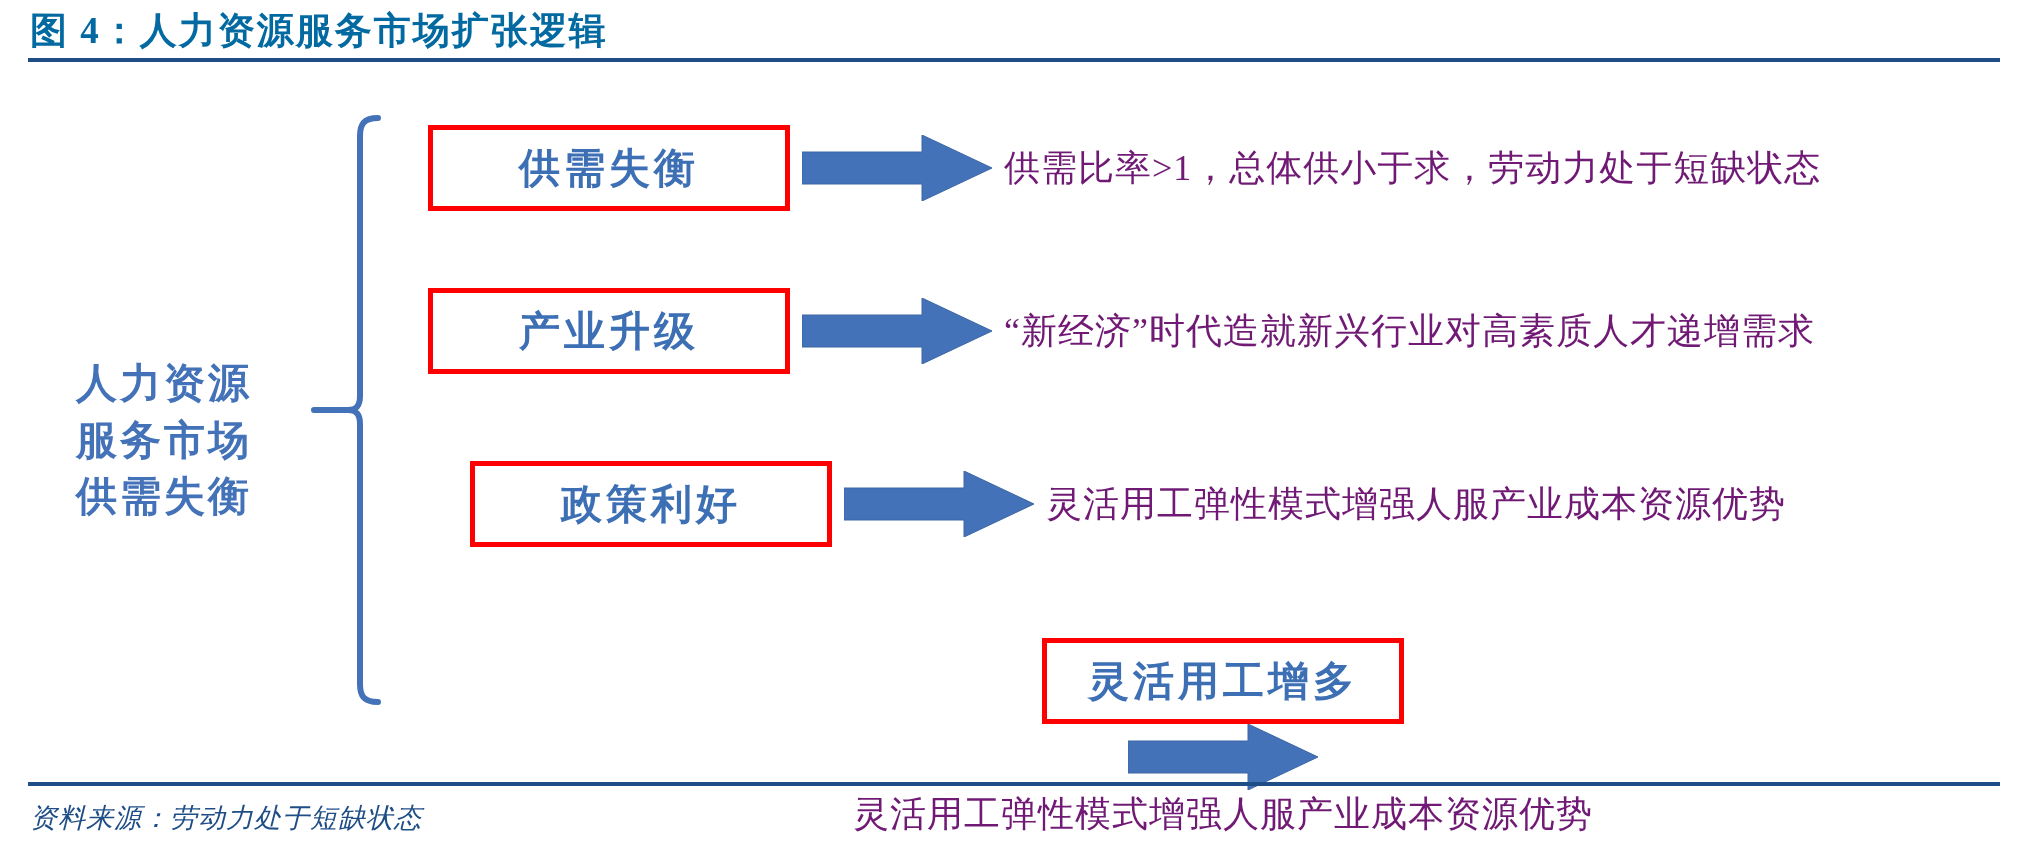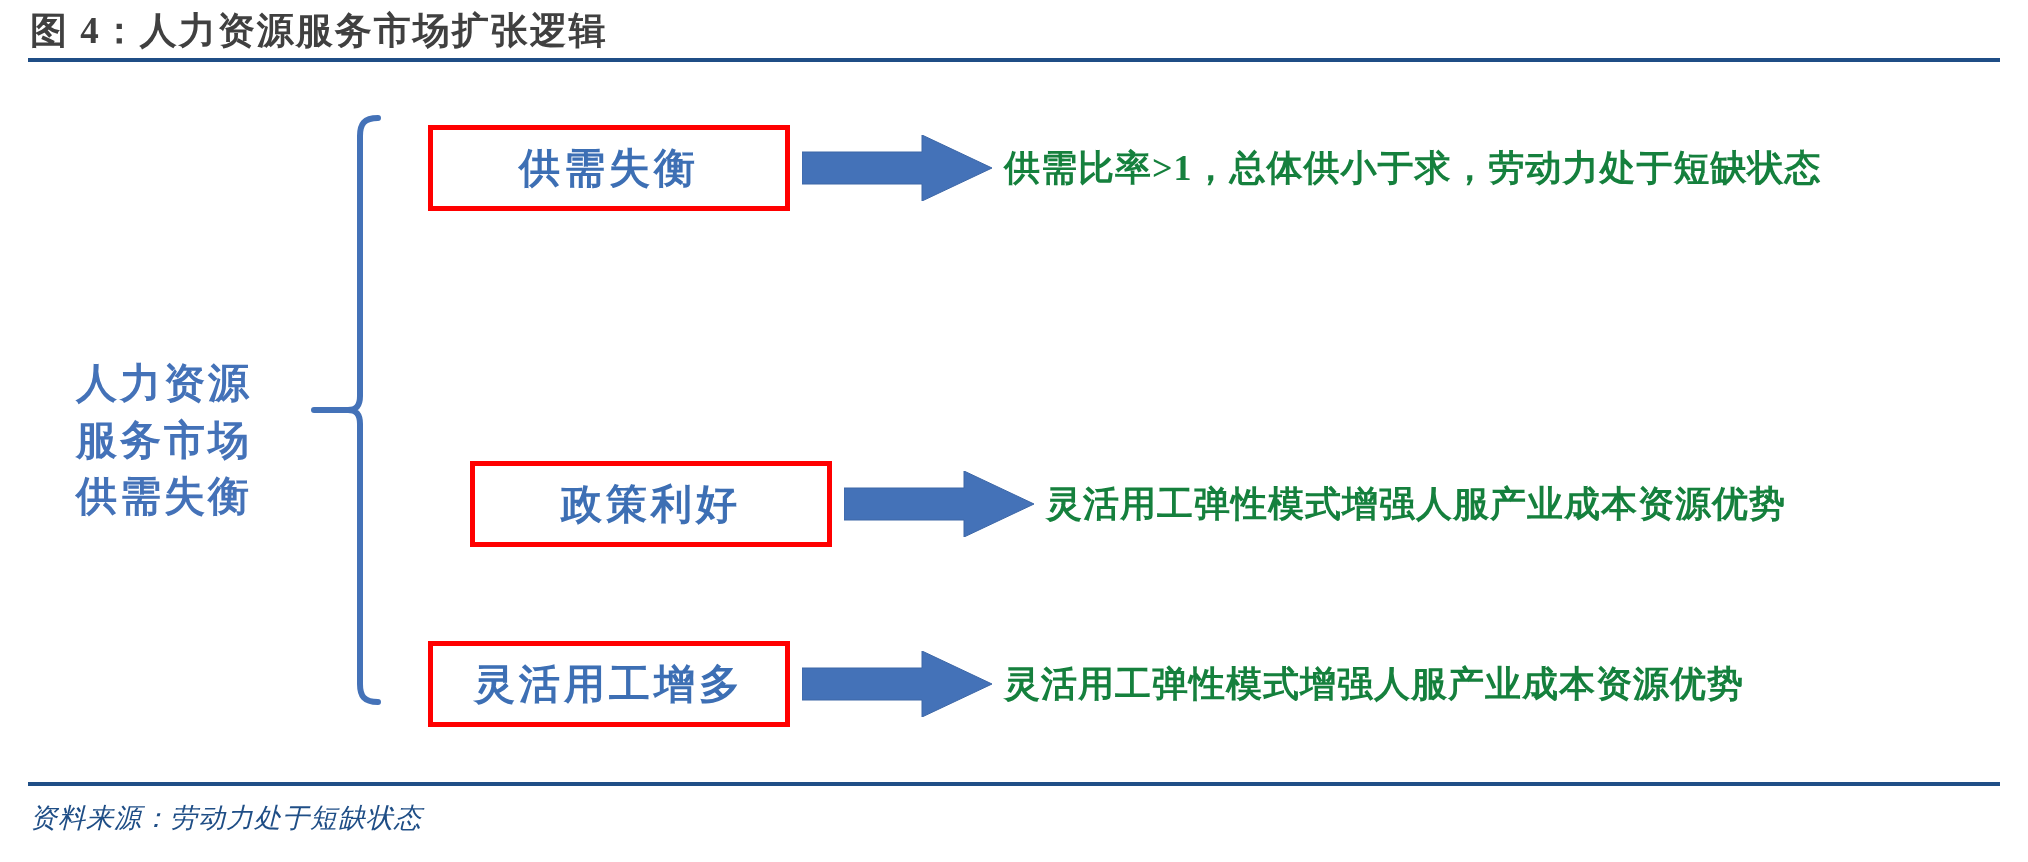--- a/index.html
+++ b/index.html
@@ -18,21 +18,21 @@
     overflow: hidden;
   }
 
   
   .fig-title {
     position: absolute;
     left: 30px;
     top: 6px;
     font-size: 37px;
     font-weight: bold;
-    color: #404040;
+    color: #0369a1;
     letter-spacing: 2px;
     white-space: nowrap;
     font-family: "Liberation Serif", "DejaVu Serif", serif;
   }
   .rule-top {
     position: absolute;
     left: 28px;
     top: 58px;
     width: 1972px;
     height: 4px;
@@ -89,21 +89,21 @@
     left: 418px;
     width: 1590px;
     height: 92px;
     display: flex;
     align-items: center;
     padding-left: 10px;
   }
   .row-1 { top: 122px; }
   .row-2 { top: 285px; }
   .row-3 { top: 458px; margin-left: 42px; }
-  .row-4 { top: 638px; }
+  .row-4 { top: 638px; flex-direction: column; }
 
   .box {
     flex: 0 0 auto;
     width: 362px;
     height: 86px;
     box-sizing: border-box;
     border: 5px solid #FF0000;
     background: #FFFFFF;
     display: flex;
     align-items: center;
@@ -122,23 +122,23 @@
     flex: 0 0 auto;
     width: 214px;
     display: flex;
     align-items: center;
     justify-content: center;
   }
   .arrow-cell svg { display: block; }
 
   .desc {
     flex: 1 1 auto;
-    color: #15803d;
+    color: #701a75;
     font-size: 36px;
-    font-weight: bold;
+    font-weight: normal;
     letter-spacing: 1px;
     white-space: nowrap;
     font-family: "Liberation Serif", "DejaVu Serif", serif;
   }
 </style>
 </head>
 <body>
 
 <div id="figure">
 
@@ -161,20 +161,31 @@
       <span class="box-label">供需失衡</span>
     </div>
     <div class="arrow-cell">
       <svg width="190" height="66" viewBox="0 0 190 66">
         <polygon points="0,17 120,17 120,0 190,33 120,66 120,49 0,49" fill="#4472B8" stroke="#3C66A6" stroke-width="1"></polygon>
       </svg>
     </div>
     <div class="desc">供需比率&gt;1，总体供小于求，劳动力处于短缺状态</div>
   </div>
 
+  <div class="row row-2">
+    <div class="box">
+      <span class="box-label">产业升级</span>
+    </div>
+    <div class="arrow-cell">
+      <svg width="190" height="66" viewBox="0 0 190 66">
+        <polygon points="0,17 120,17 120,0 190,33 120,66 120,49 0,49" fill="#4472B8" stroke="#3C66A6" stroke-width="1"></polygon>
+      </svg>
+    </div>
+    <div class="desc">“新经济”时代造就新兴行业对高素质人才递增需求</div>
+  </div>
 
   <div class="row row-3">
     <div class="box">
       <span class="box-label">政策利好</span>
     </div>
     <div class="arrow-cell">
       <svg width="190" height="66" viewBox="0 0 190 66">
         <polygon points="0,17 120,17 120,0 190,33 120,66 120,49 0,49" fill="#4472B8" stroke="#3C66A6" stroke-width="1"></polygon>
       </svg>
     </div>

